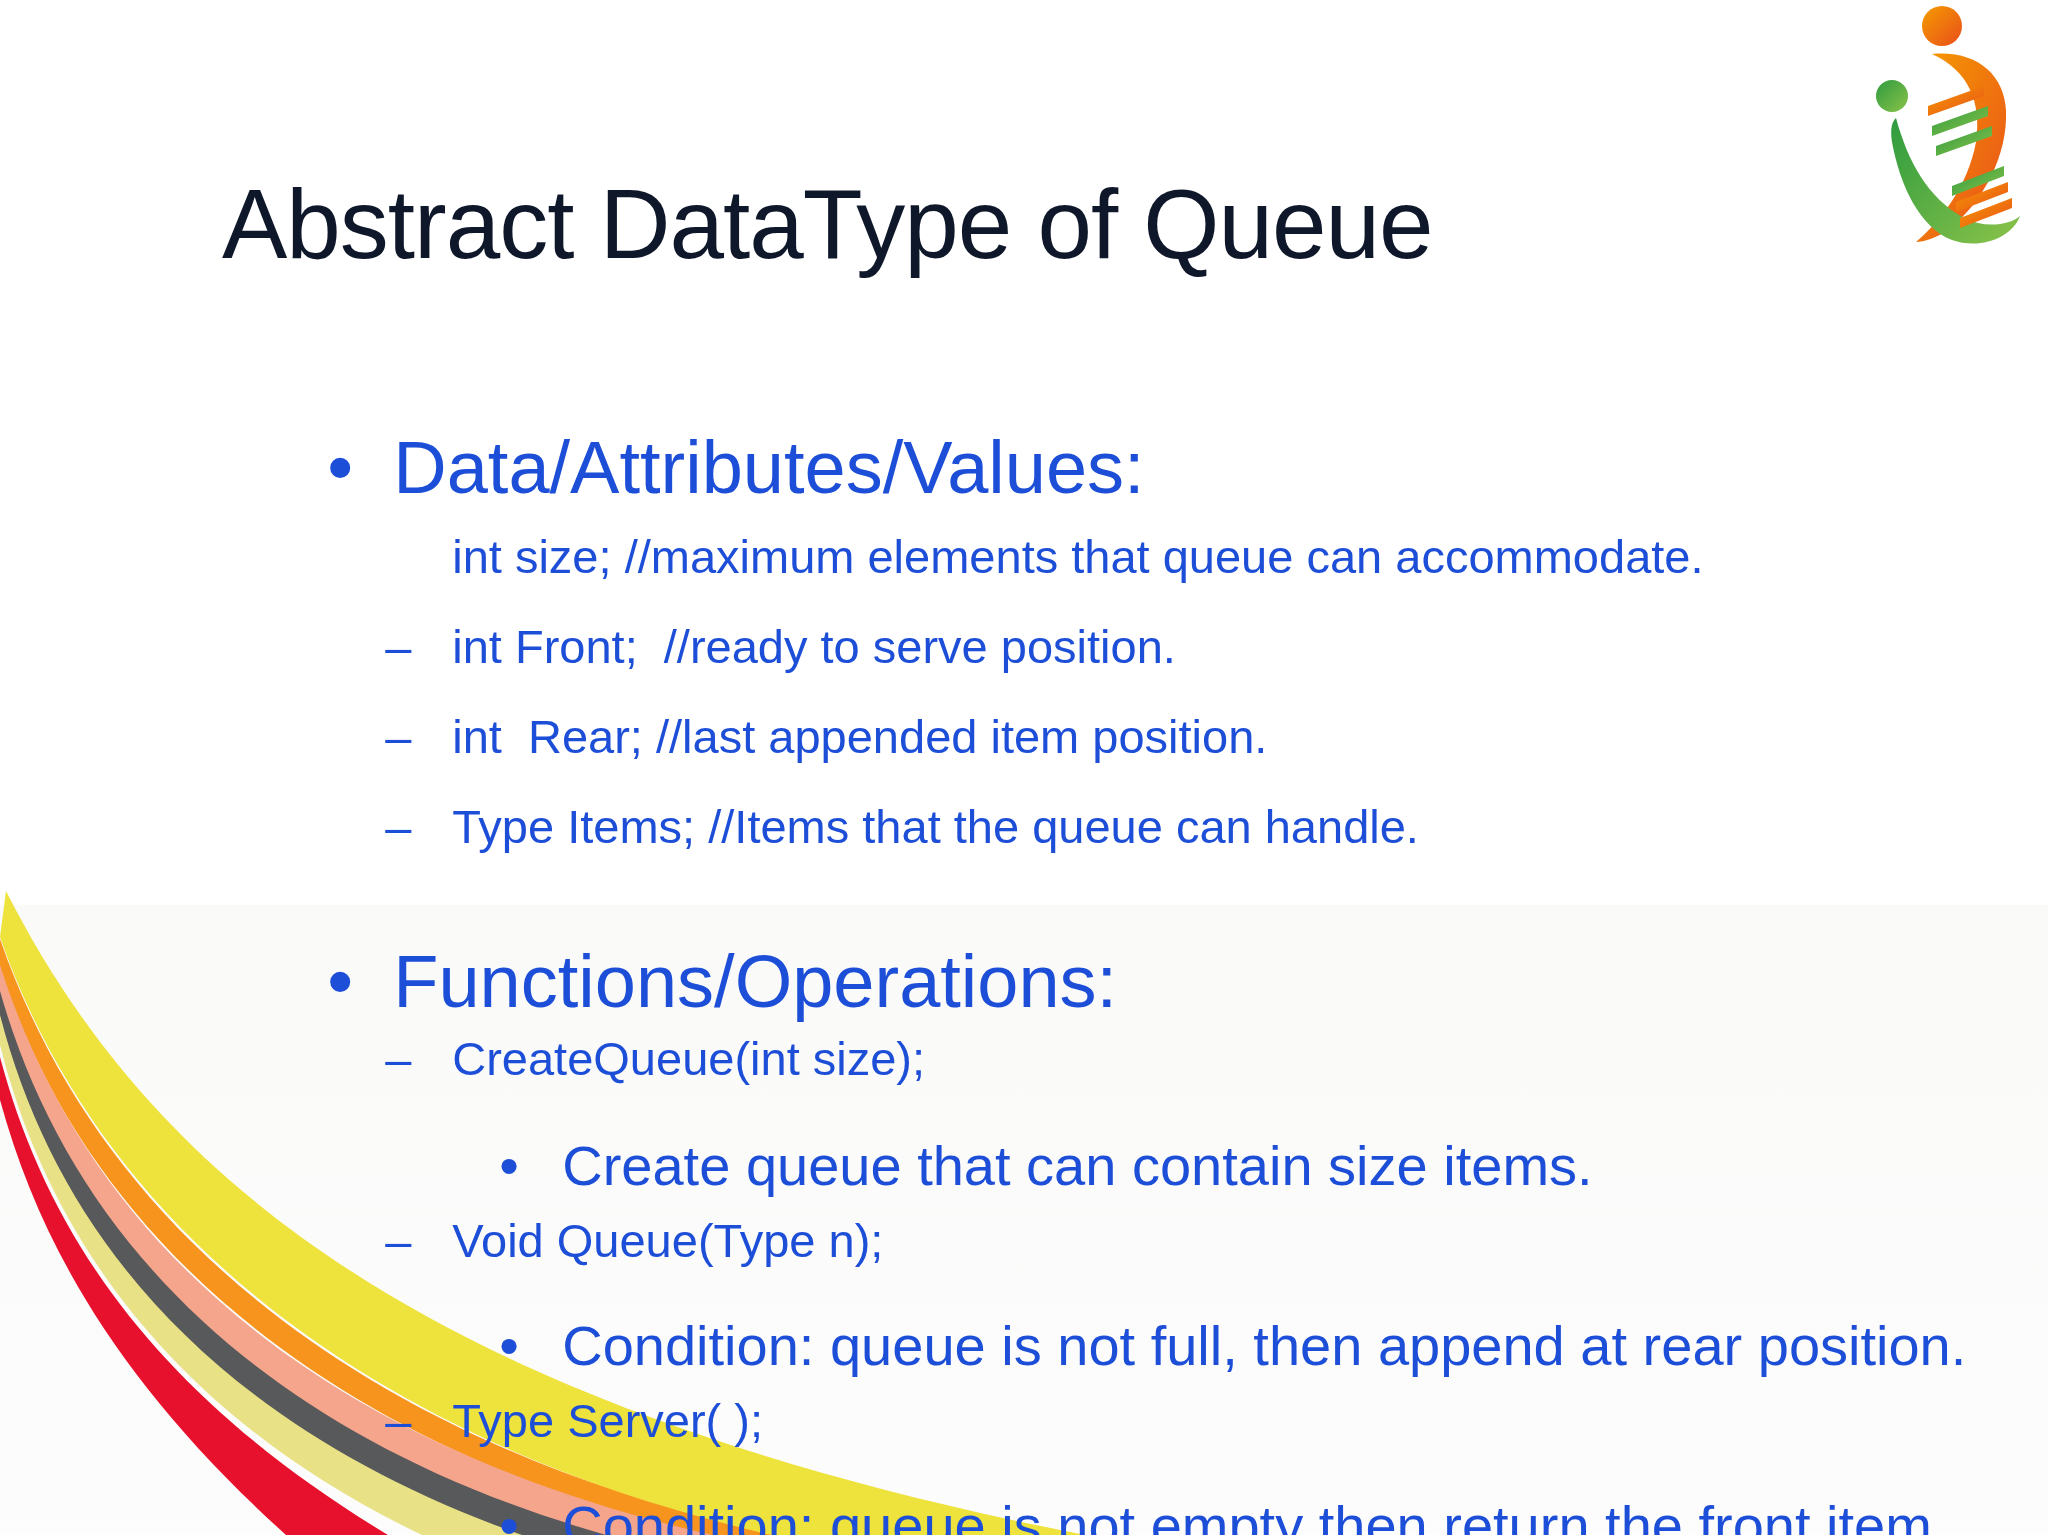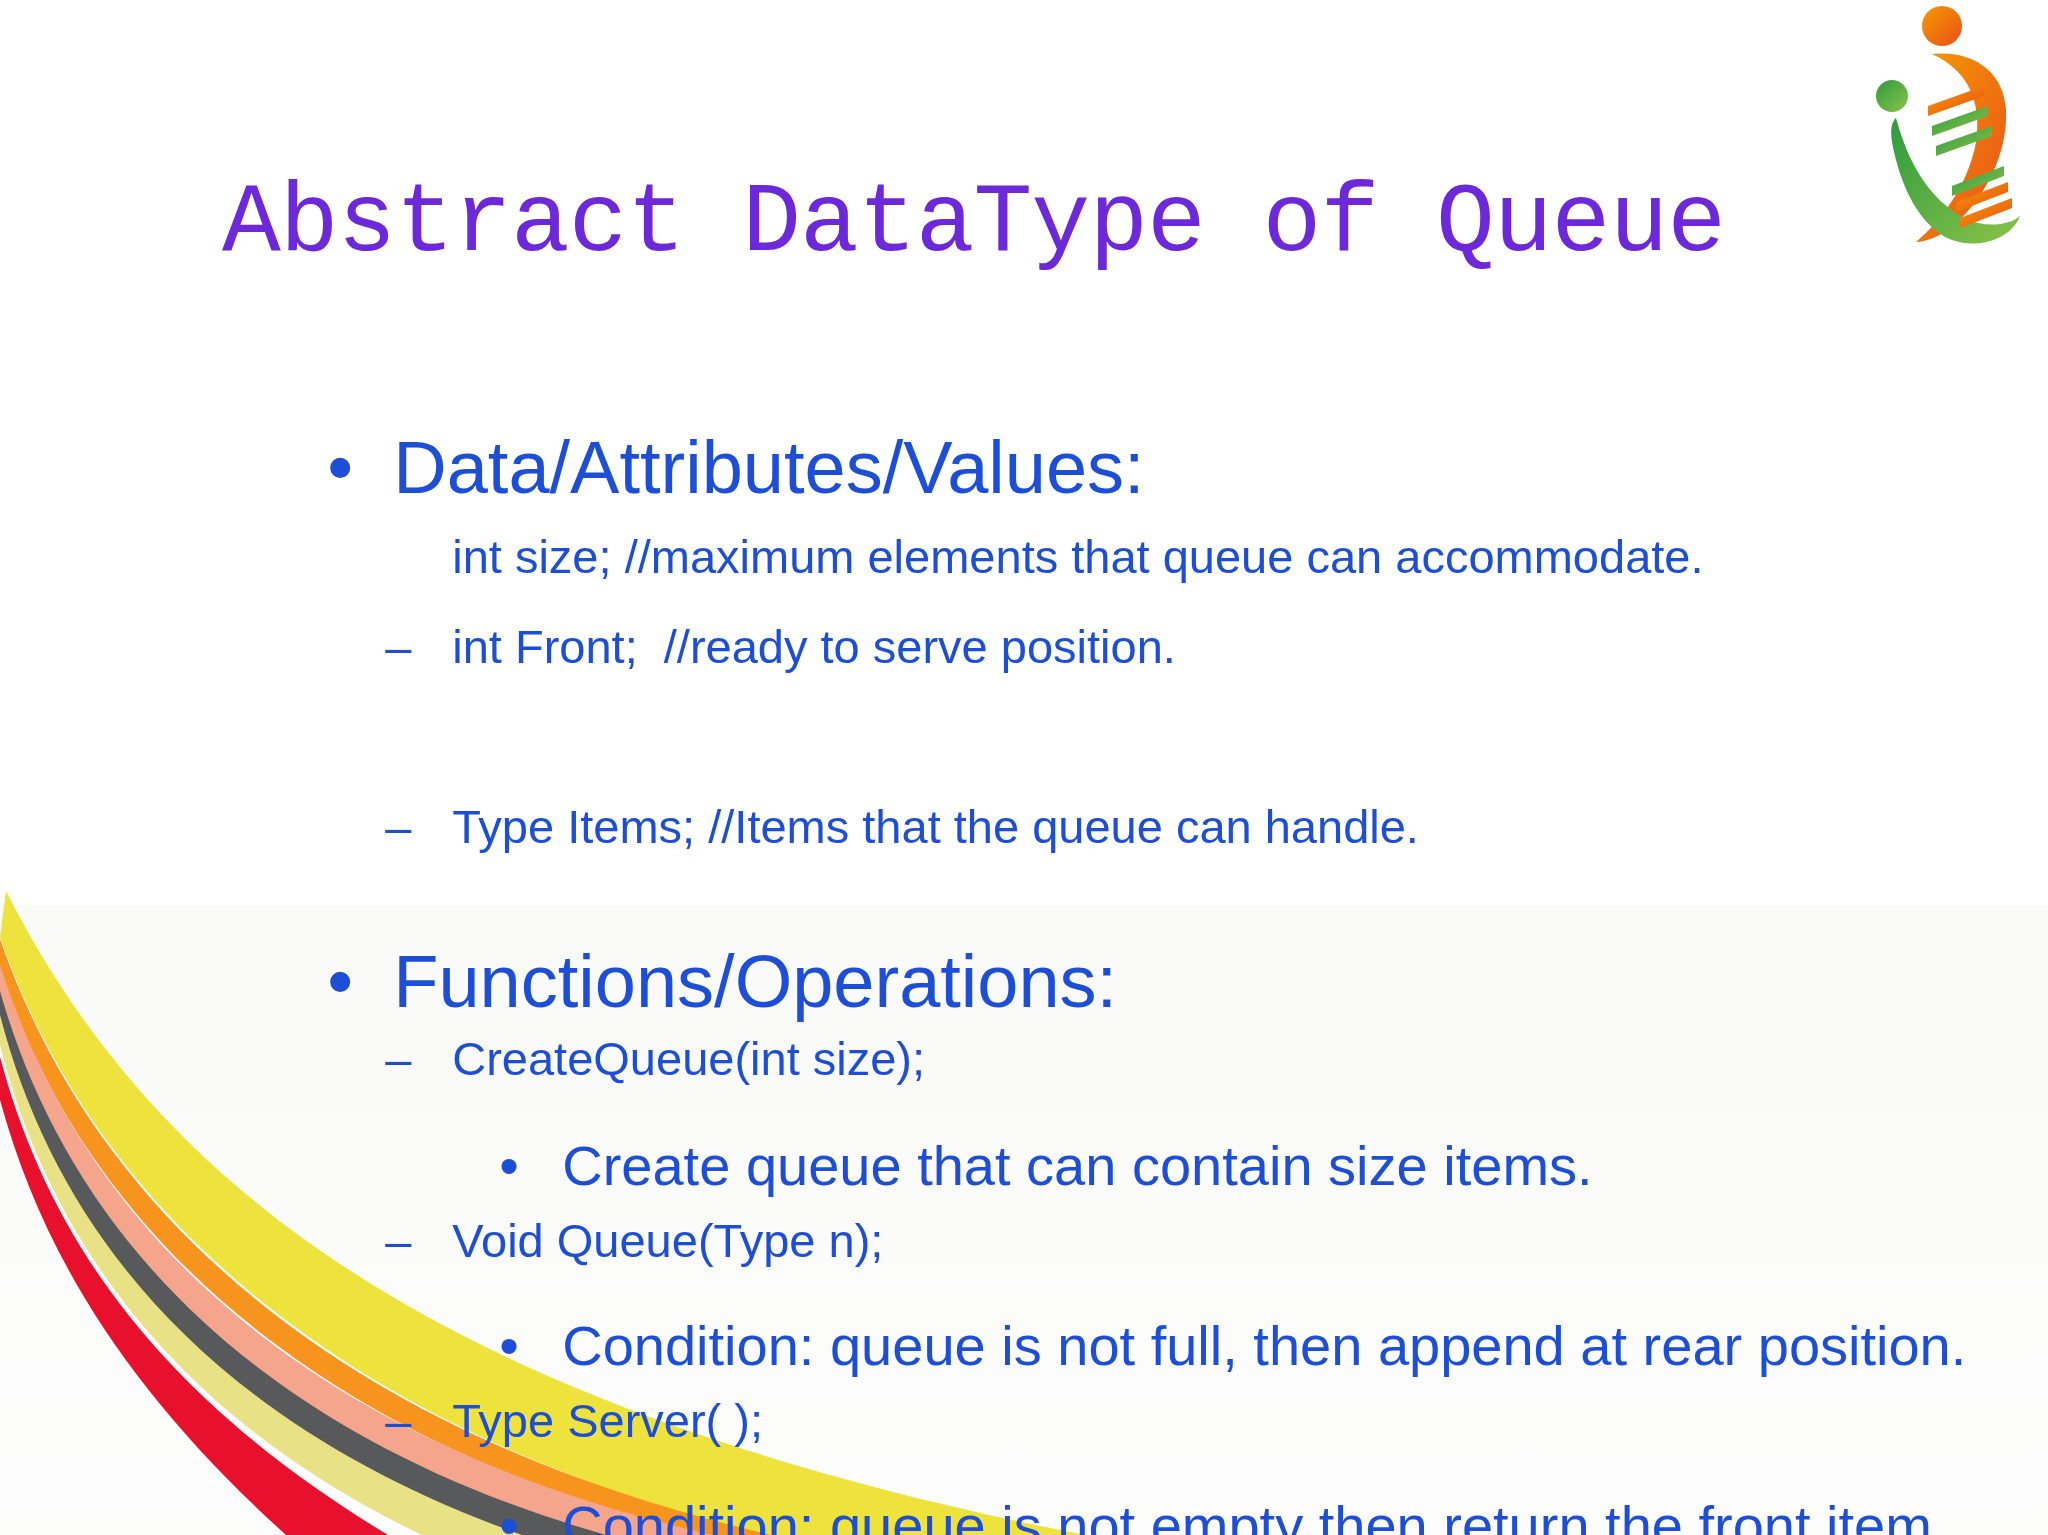--- a/index.html
+++ b/index.html
@@ -11,21 +11,21 @@
   .slide{position:absolute;inset:0;}
   
   .bg-lower{
     position:absolute;left:0;top:905px;width:2048px;height:630px;
     background:linear-gradient(180deg, rgba(130,130,115,0.045), rgba(130,130,115,0.02));
     pointer-events:none;
   }
   .title{
     position:absolute;left:222px;top:168px;margin:0;
     font-size:98px;font-weight:400;letter-spacing:-1px;line-height:1.15;
-    white-space:pre;color:#6d28d9;font-family:Liberation Mono, monospace;
+    white-space:pre;color:#0f172a;
   }
   .line{position:absolute;white-space:pre;line-height:1.15;color:#1d4ed8;}
   .l1{font-size:74px;left:245px;}
   .l1 .mk{display:inline-block;width:66px;}
   .l2{font-size:47px;left:333px;}
   .l2 .mk{display:inline-block;width:67px;}
   .l2.nomk{left:400px;text-align:right;}
   .l3{font-size:56px;left:437px;}
   .l3 .mk{display:inline-block;width:63px;}
   .swoosh{position:absolute;left:0;bottom:0;width:1200px;height:650px;}
@@ -77,20 +77,23 @@
   </div>
 
   <div class="line l2 nomk" style="top:476px">
     <span>int size; //maximum elements that queue can accommodate.</span>
   </div>
 
   <div class="line l2" style="top:566px">
     <span class="mk">–</span><span>int Front;  //ready to serve position.</span>
   </div>
 
+  <div class="line l2" style="top:656px">
+    <span class="mk">–</span><span>int  Rear; //last appended item position.</span>
+  </div>
 
   <div class="line l2" style="top:746px">
     <span class="mk">–</span><span>Type Items; //Items that the queue can handle.</span>
   </div>
 
   <div class="line l1" style="top:854px">
     <span class="mk">•</span><span>Functions/Operations:</span>
   </div>
 
   <div class="line l2" style="top:978px">

